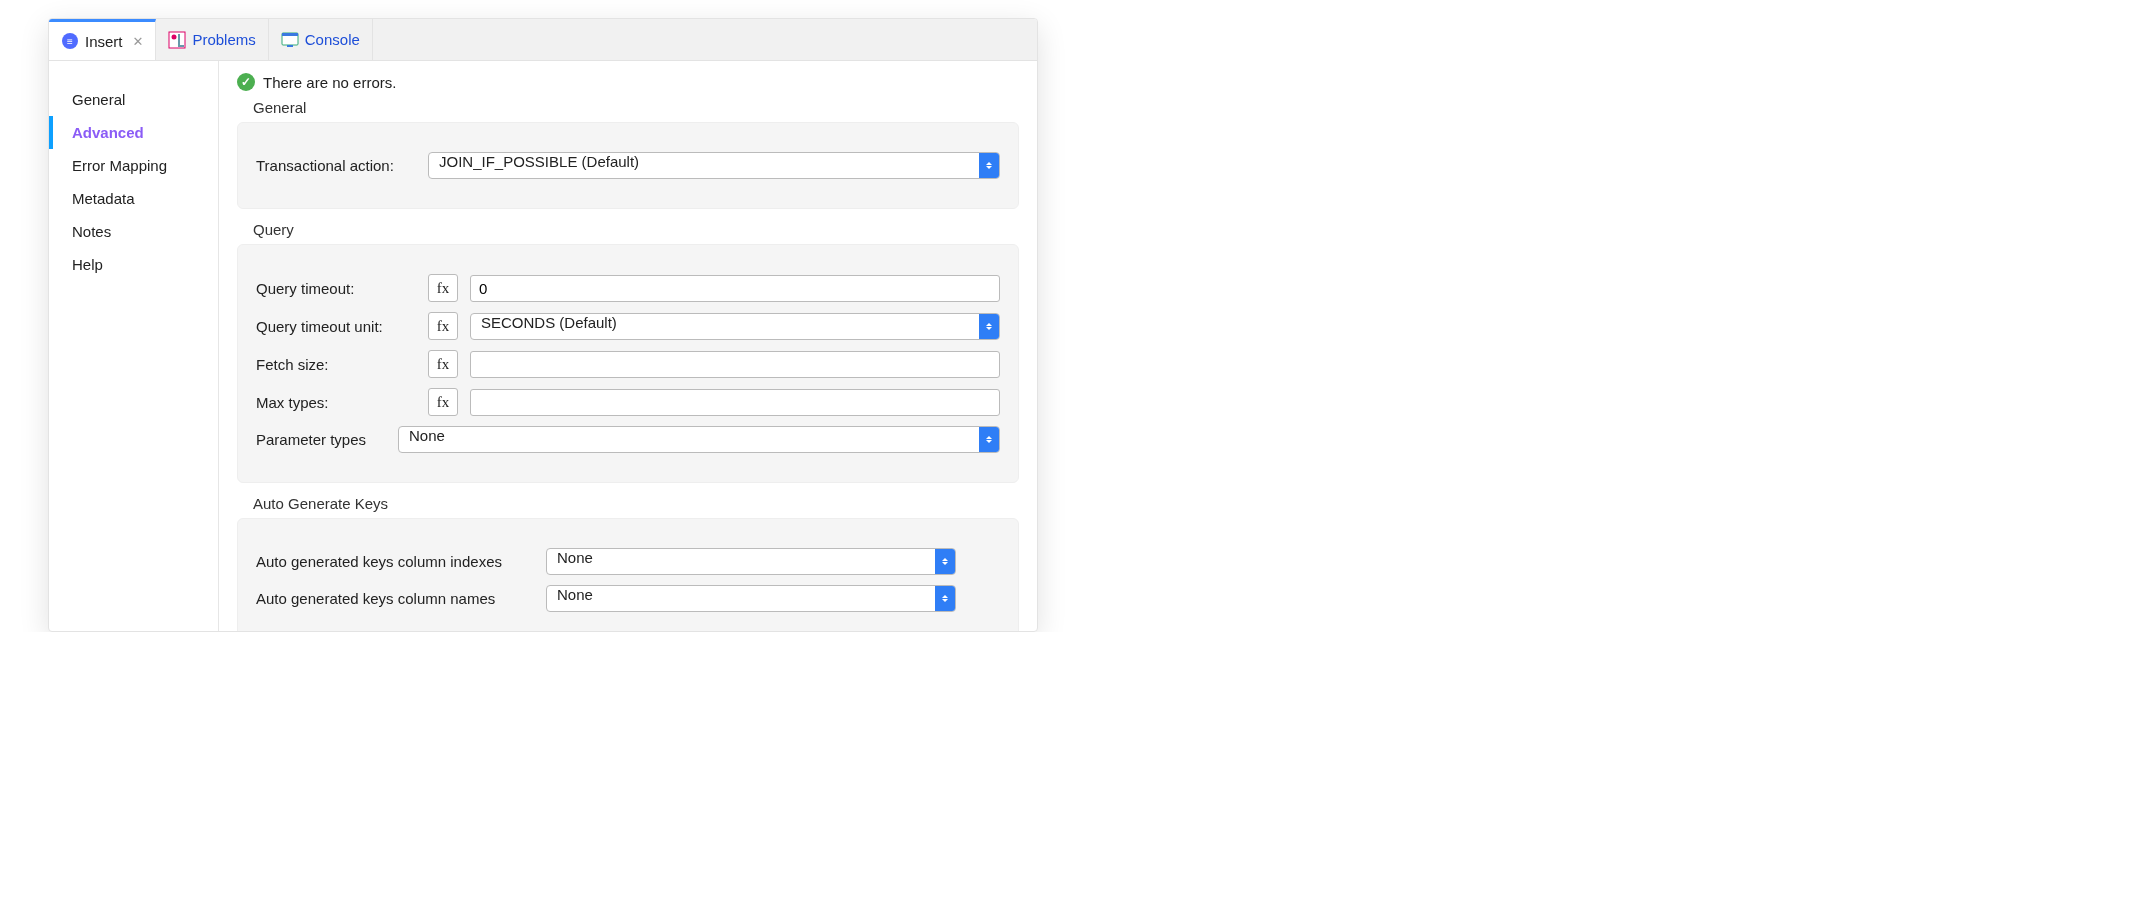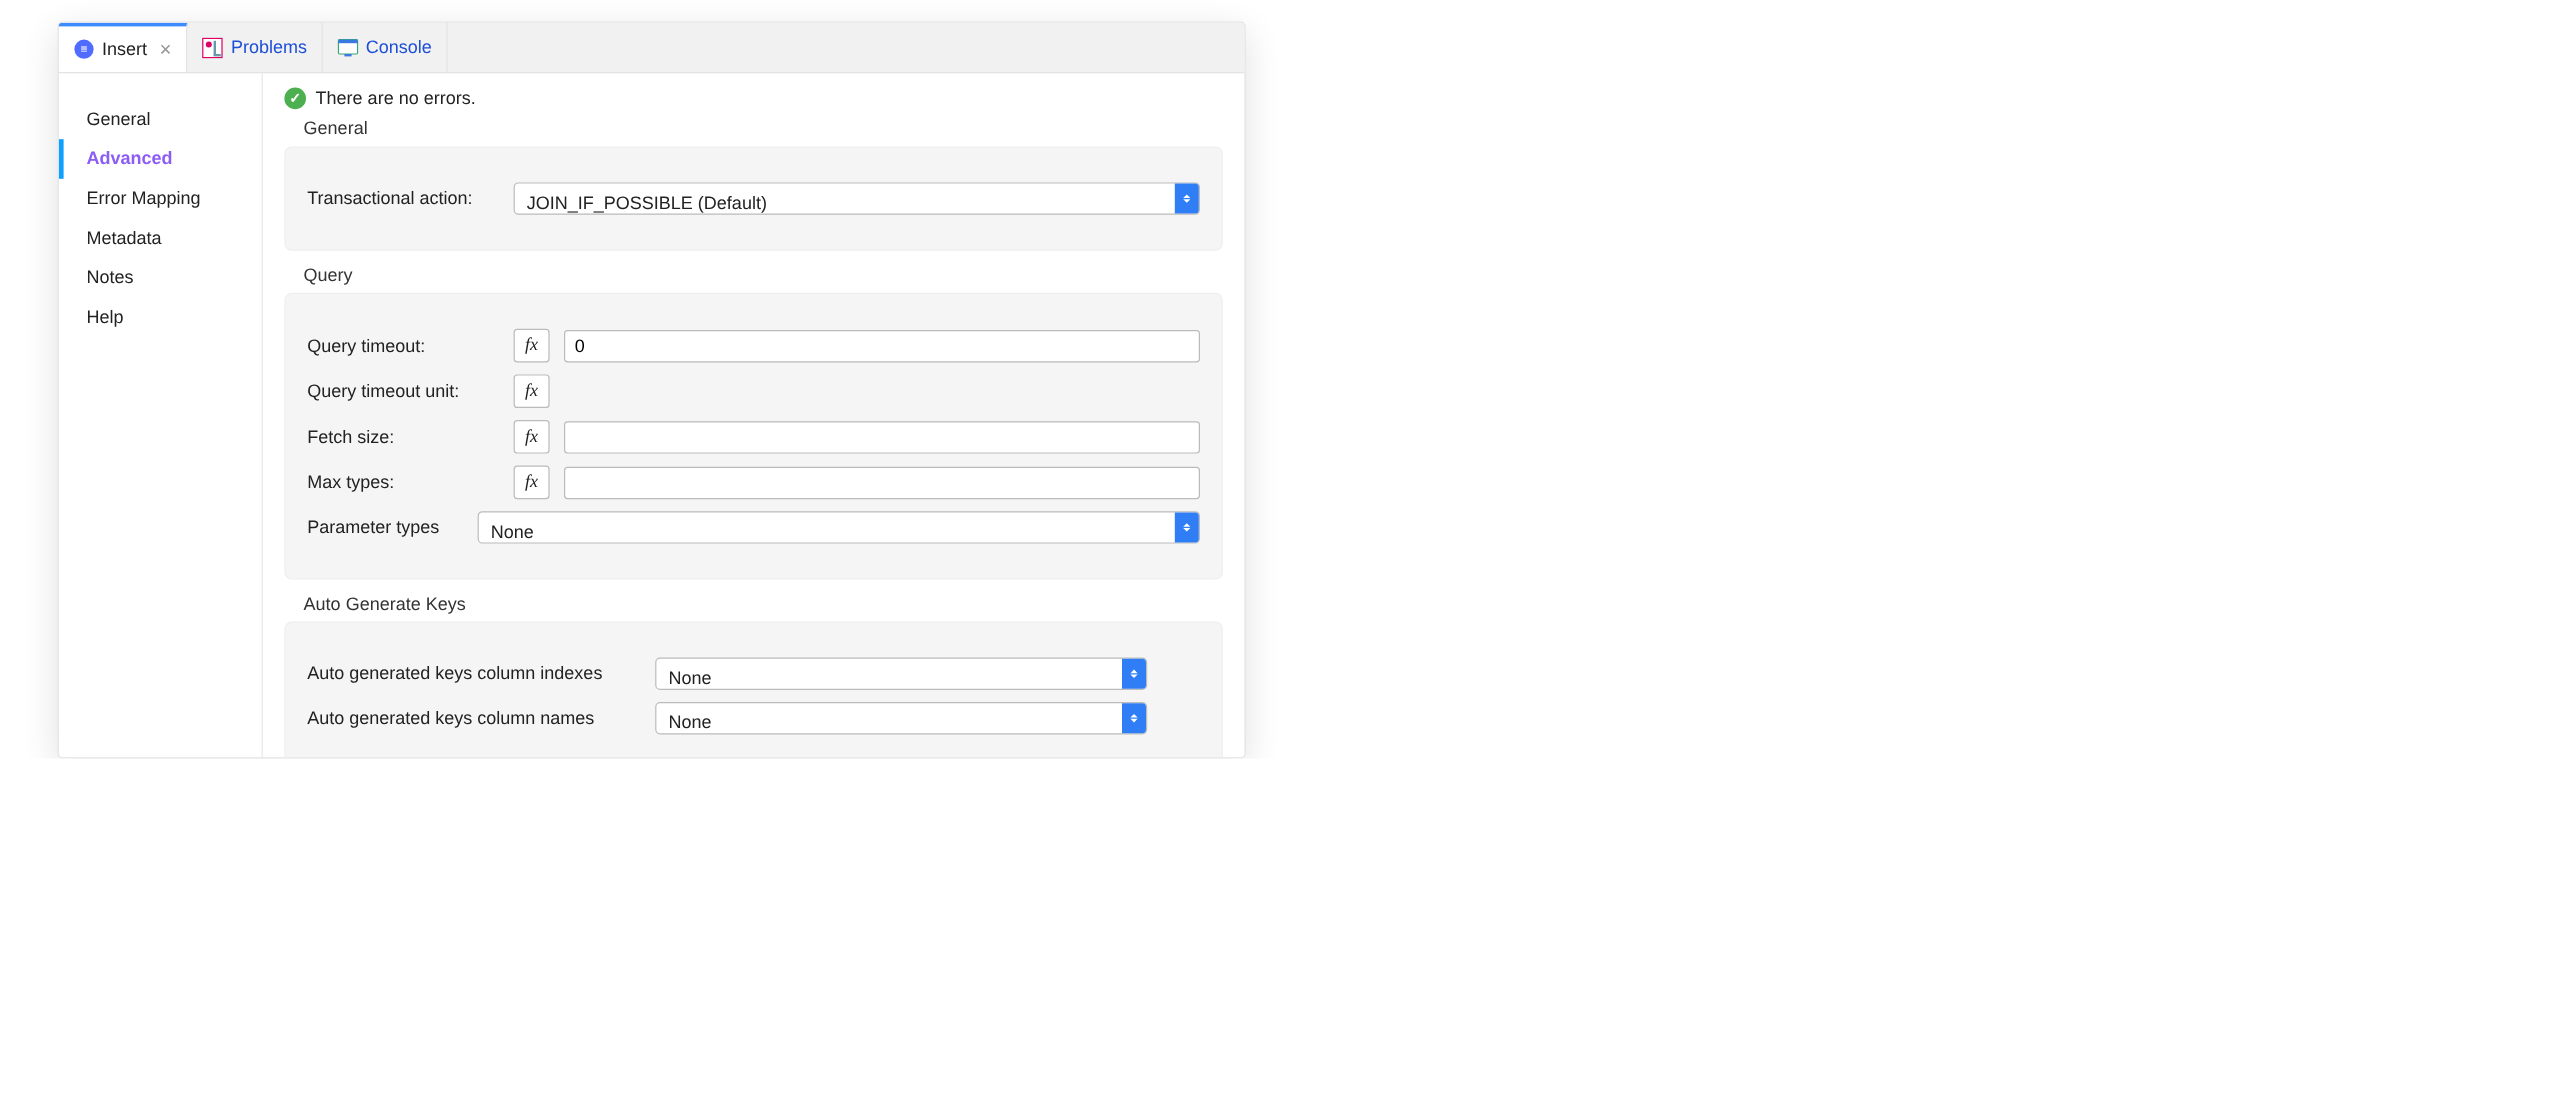--- a/index.html
+++ b/index.html
@@ -113,21 +113,20 @@
     width: 160px;
     flex: 0 0 auto;
   }
   .label.wide { width: 278px; }
   .fx {
     width: 30px; height: 28px;
     border:1px solid #bbb;
     background:#fff;
     border-radius:3px;
     font-family: "Times New Roman", serif;
-    font-style: italic;
     font-size: 15px;
     display:flex;align-items:center;justify-content:center;
     cursor:pointer;
     flex: 0 0 auto;
   }
   .input {
     flex:1;
     height:27px;
     border:1px solid #bbb;
     border-radius:3px;
@@ -135,21 +134,21 @@
     background:#fff;
     font-size:15px;
   }
   .select {
     position:relative;
     flex:1;
     height:27px;
     border:1px solid #bbb;
     border-radius:4px;
     background:#fff;
-    display:flex;align-items:flex-end;
+    display:flex;align-items:flex-start;
     padding: 0 26px 0 10px;
     cursor:pointer;
   }
   .select.smaller { flex:0 0 auto; width:210px; }
   .select.med { flex:0 0 auto; width:410px; }
   .select-caret {
     position:absolute; right:0; top:0;
     width:20px; height:100%;
     background:#2f7ef6;
     border-top-right-radius:3px;border-bottom-right-radius:3px;
@@ -233,20 +232,24 @@
       <div class="section-title">Query</div>
       <div class="panel">
         <div class="row">
           <span class="label">Query timeout:</span>
           <span class="fx">fx</span>
           <input class="input" value="0" style="">
         </div>
         <div class="row">
           <span class="label">Query timeout unit:</span>
           <span class="fx">fx</span>
+          <div class="select">
+            <span>SECONDS (Default)</span>
+            <span class="select-caret"></span>
+          </div>
         </div>
         <div class="row">
           <span class="label">Fetch size:</span>
           <span class="fx">fx</span>
           <input class="input" value="" style="">
         </div>
         <div class="row">
           <span class="label">Max types:</span>
           <span class="fx">fx</span>
           <input class="input" value="" style="">

